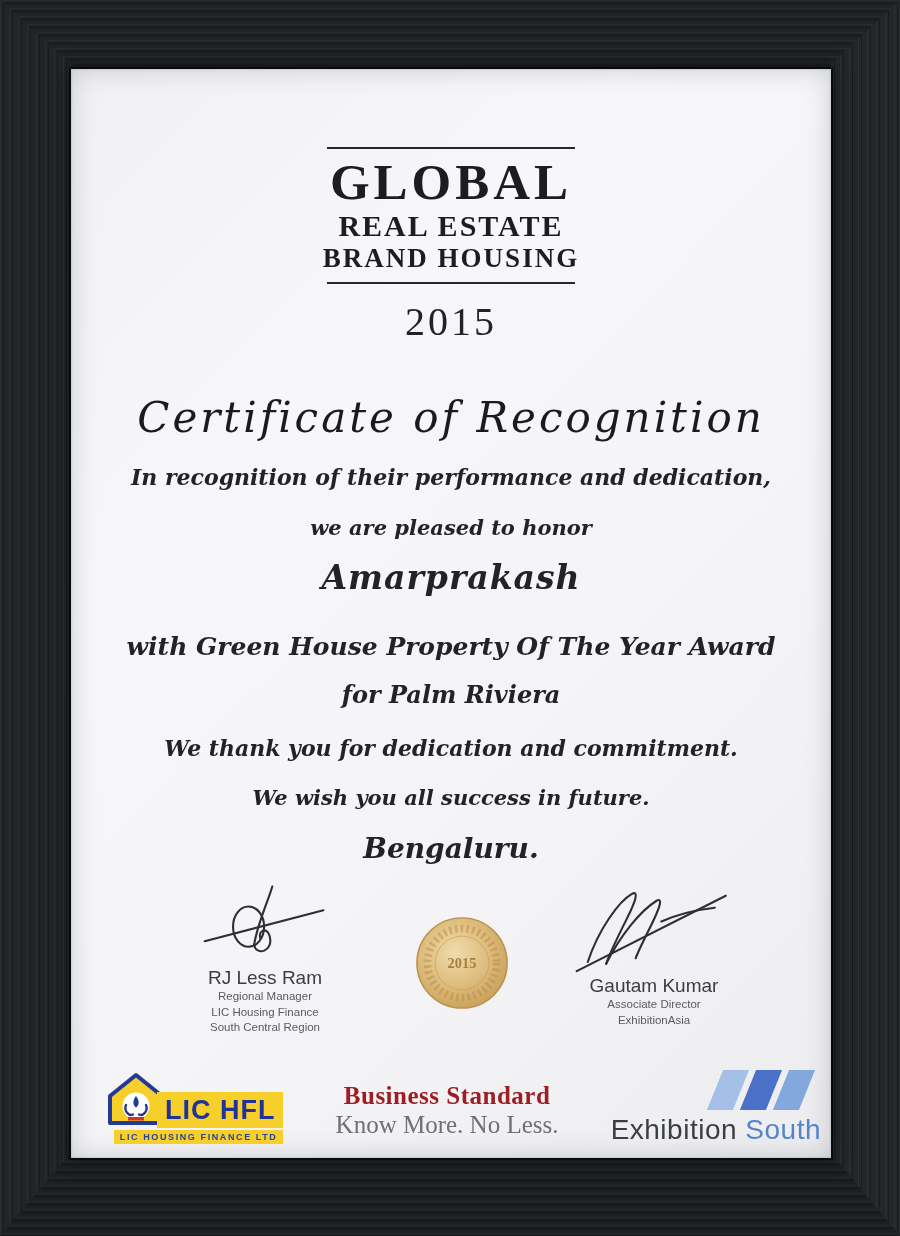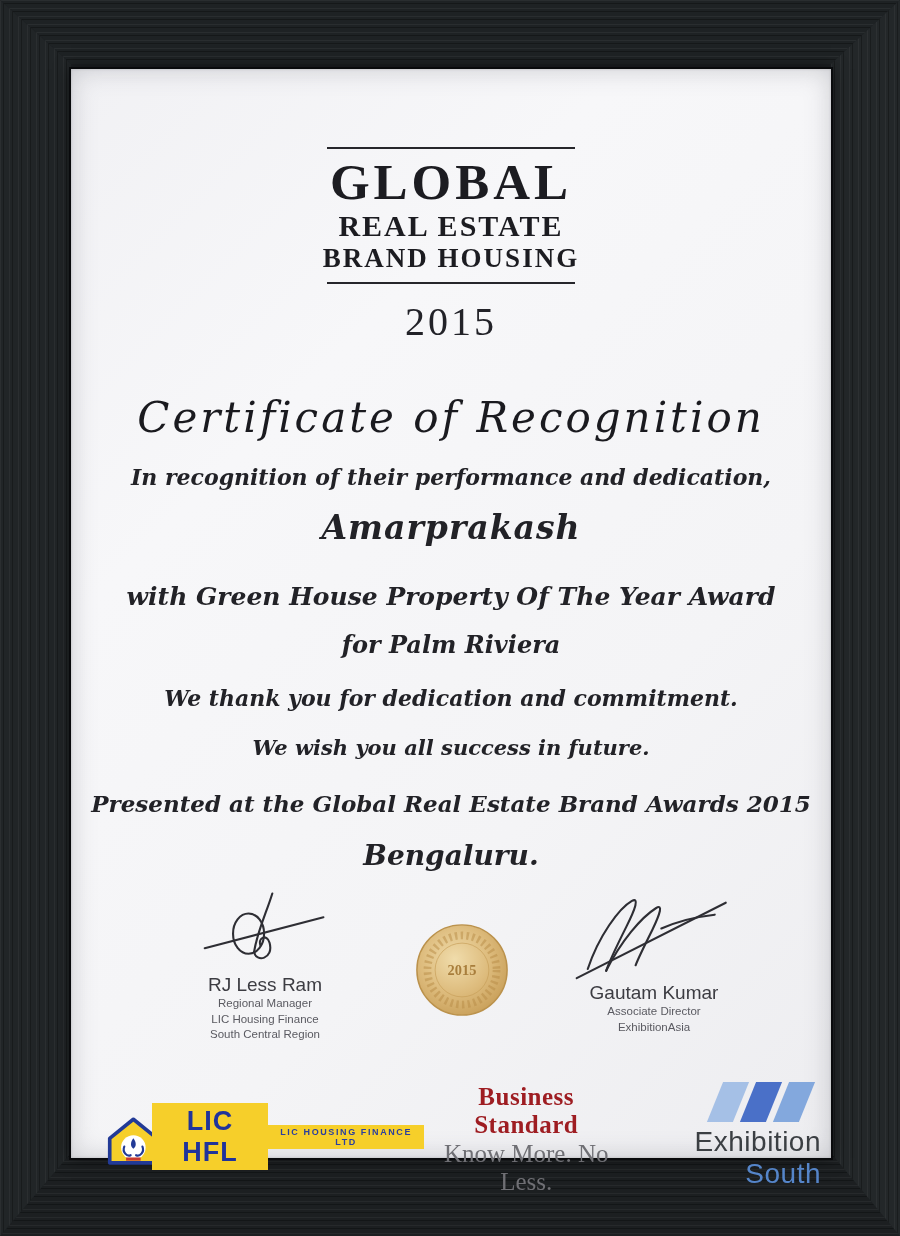--- a/index.html
+++ b/index.html
@@ -58,21 +58,21 @@
       padding:16px 52px 0 64px;}
   .sign-block{font-family:"Liberation Sans","DejaVu Sans",sans-serif;}
   .sig-svg{display:block;margin:0 auto;}
   .sig-name{font-size:19px;color:#3c3c42;margin-top:2px;}
   .sig-title{font-size:11.5px;color:#5a5a61;line-height:1.35;}
   .seal-wrap{margin-top:34px;}
 
   
   .sponsor-row{display:flex;justify-content:space-between;align-items:center;
       padding:34px 10px 0 36px;}
-  .lic-logo{display:flex;align-items:center;
+  .lic-logo{display:flex;flex-direction:column;align-items:flex-end;
       font-family:"Liberation Sans","DejaVu Sans",sans-serif;}
   .lic-top{display:flex;align-items:flex-end;}
   .lic-hfl-box{background:#f6cf2a;color:#20339b;font-weight:bold;font-size:27px;
       letter-spacing:1px;padding:3px 8px 2px 8px;margin-left:-8px;}
   .lic-strip{background:#f6cf2a;color:#2b3f9e;font-weight:bold;font-size:9px;
       letter-spacing:1.6px;padding:2px 6px;margin-top:2px;}
   .bs-logo{font-family:"Liberation Serif","DejaVu Serif",serif;margin-top:6px;}
   .bs-name{font-size:25px;font-weight:bold;color:#9e1d22;letter-spacing:0.5px;}
   .bs-tagline{font-size:25px;color:#6f6f74;margin-top:1px;}
   .ea-logo{font-family:"Liberation Sans","DejaVu Sans",sans-serif;text-align:right;}
@@ -100,26 +100,26 @@
         <div class="mast-1">GLOBAL</div>
         <div class="mast-2">REAL ESTATE</div>
         <div class="mast-3">BRAND HOUSING</div>
         <div class="rule"></div>
         <div class="mast-year">2015</div>
       </div>
 
       <div class="cert-title">Certificate of Recognition</div>
 
       <div class="it line-intro1">In recognition of their performance and dedication,</div>
+      <div class="it line-intro2">we are pleased to honor</div>
       <div class="it line-recipient">Amarprakash</div>
       <div class="it line-award">with Green House Property Of The Year Award</div>
       <div class="it line-project">for Palm Riviera</div>
       <div class="it line-thanks1">We thank you for dedication and commitment.</div>
       <div class="it line-thanks2">We wish you all success in future.</div>
-      <div class="it line-presented">Presented at the Global Real Estate Brand Awards 2015</div>
       <div class="it line-city">Bengaluru.</div>
 
       <div class="sign-row">
 
         <div class="sign-block" style="width:260px;">
           <svg class="sig-svg" width="150" height="84" viewBox="0 0 160 92">
             <g fill="none" stroke="#2e2e34" stroke-width="2.3" stroke-linecap="round">
               <path d="M88 6 C82 26, 72 46, 68 70"></path>
               <ellipse cx="62" cy="50" rx="17" ry="22"></ellipse>
               <path d="M14 66 L144 32"></path>

